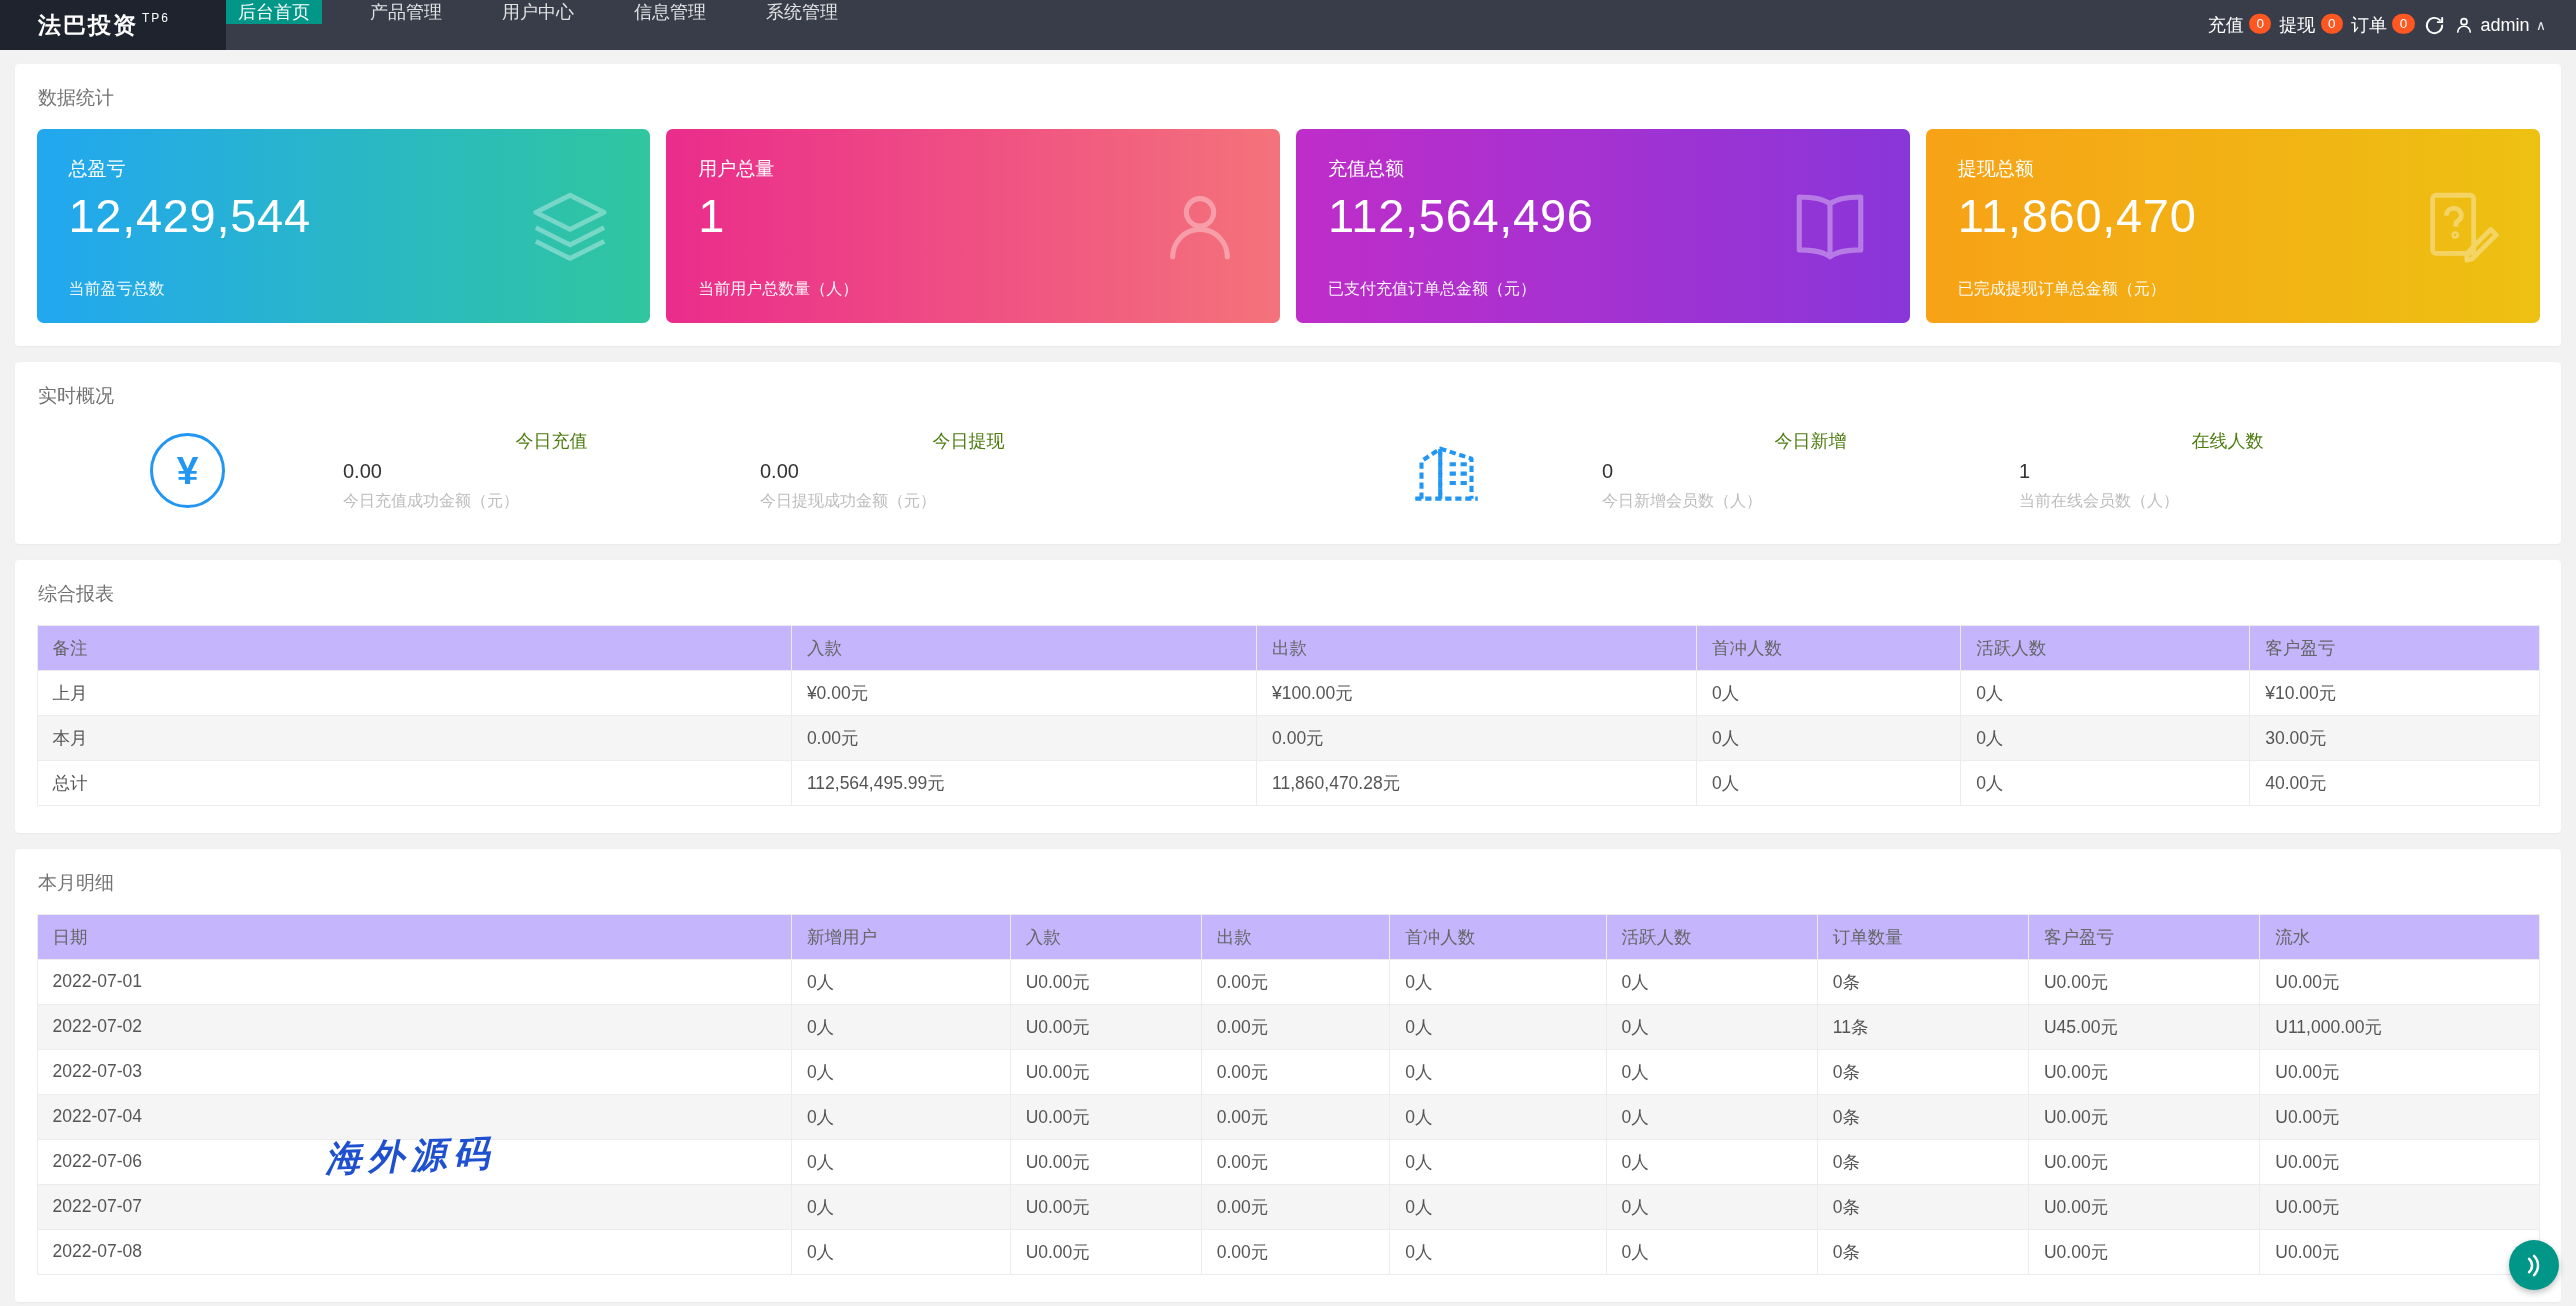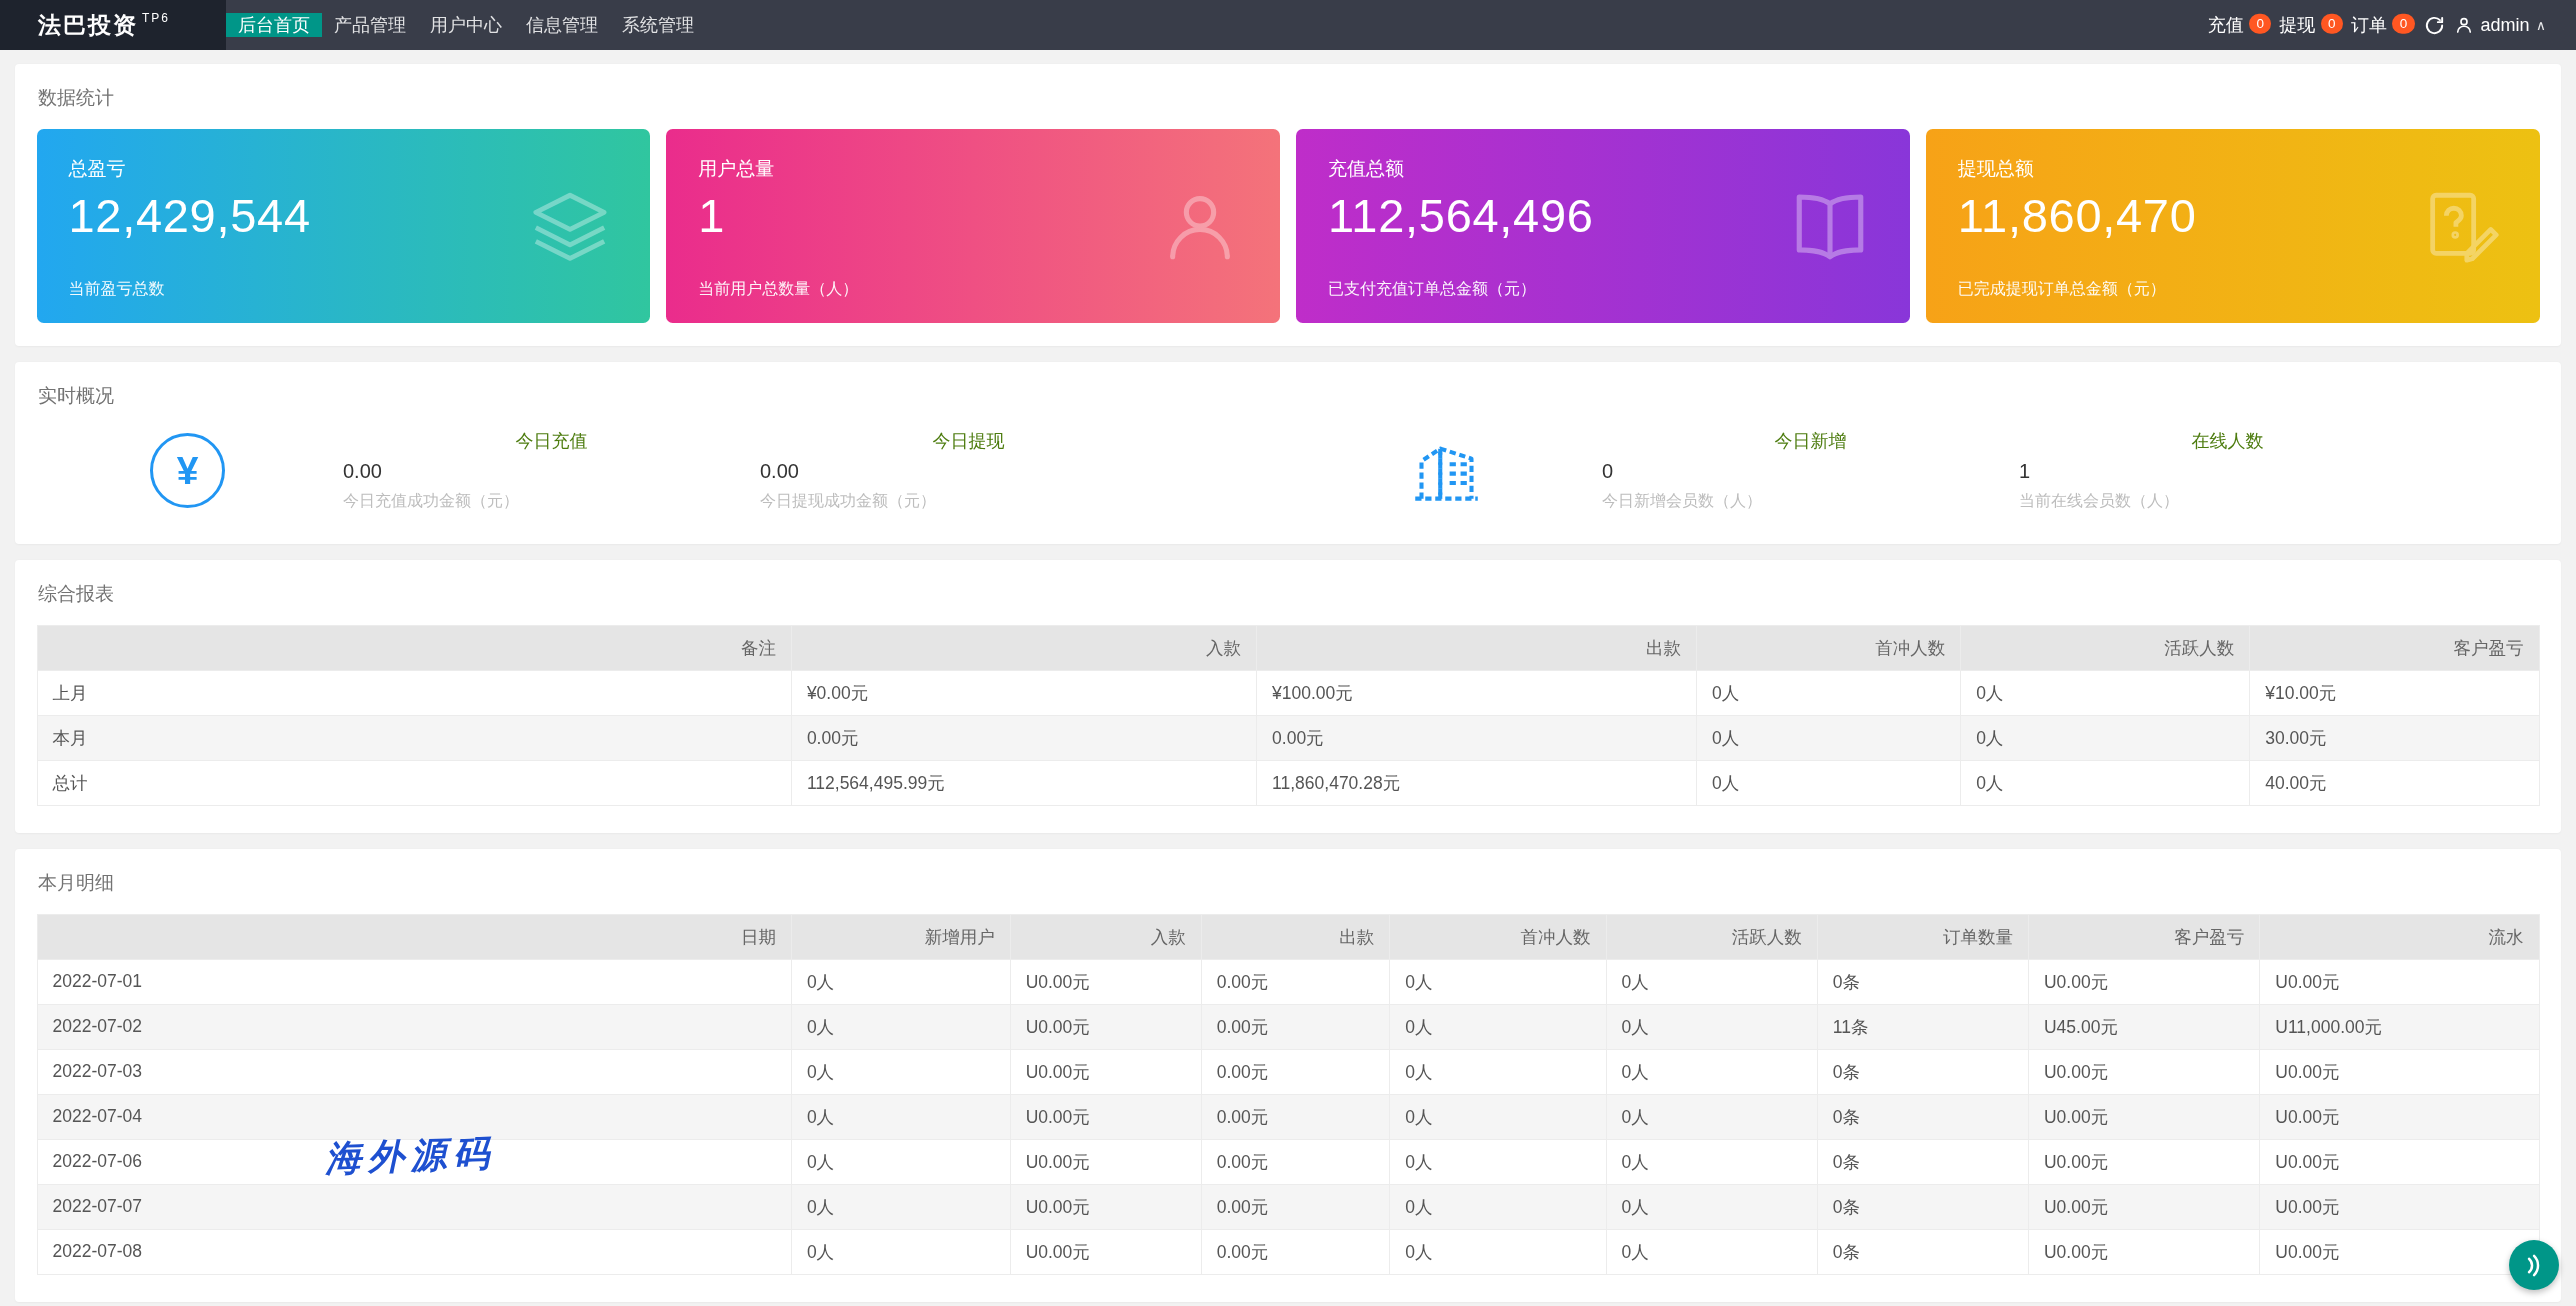--- a/index.html
+++ b/index.html
@@ -4,21 +4,21 @@
 <style>
   * { margin:0; padding:0; box-sizing:border-box; }
   html,body { width:2576px; height:1307px; overflow:hidden; }
   body { background:#f2f2f2; font-family:"Liberation Sans","DejaVu Sans",sans-serif; color:#555; }
 
   
   .topnav { height:50px; background:#393D49; display:flex; align-items:stretch; color:#fff; }
   .brand { width:226px; background:#1e232d; display:flex; align-items:center; padding-left:38px;
            font-size:23px; font-weight:bold; letter-spacing:2px; white-space:nowrap; }
   .brand sup { font-size:12px; font-weight:normal; margin-left:4px; transform:translateY(-6.7px); }
-  .menu { display:flex; align-items:center; }
+  .menu { display:flex; align-items:flex-start;gap:36px; }
   .menu-item { display:flex; align-items:center; padding:0 12px; font-size:18px; color:rgba(255,255,255,.85); cursor:pointer; }
   .menu-item.active { background:#009688; color:#fff; }
   .nav-right { margin-left:auto; display:flex; align-items:center; gap:8px; padding-right:30px; font-size:18px; }
   .nav-stat { display:flex; align-items:center; gap:5.4px; color:#fff; cursor:pointer; white-space:nowrap; }
   .badge { background:#FF5722; color:#fff; font-size:13.5px; line-height:1; padding:3.4px 7.4px; border-radius:10.8px; transform:translateY(-1.3px); }
   .nav-icon-btn { display:flex; align-items:center; cursor:pointer; }
   .nav-icon-btn svg { width:23px; height:23px; }
   .user-menu { display:flex; align-items:center; gap:6.7px; cursor:pointer; }
   .user-menu svg { width:20px; height:20px; }
   .caret { font-size:13.5px; opacity:.9; }
@@ -51,21 +51,21 @@
   .rt-block.first { margin-left:118px; }
   .rt-label { font-size:18px; color:#4d7c0f;text-align:center; }
   .rt-value { font-size:20px; color:#333; margin:6.7px 0 8px; }
   .rt-desc { font-size:16px; color:#bdbdbd; }
 
   
   .table-wrap { padding:0 21.5px 27px; }
   table { width:100%; border-collapse:collapse; table-layout:fixed; font-size:17.5px; color:#555; }
   th,td { border:0.7px solid #ececec; padding:10px 15px; text-align:left; font-weight:normal;
           white-space:nowrap; overflow:hidden; text-overflow:ellipsis; }
-  thead th { color:#666; background:#e5e5e5;text-align:right; }
+  thead th { color:#666; background:#c4b5fd; }
   tbody tr:nth-child(even) { background:#f5f5f5; }
   .report-table th:nth-child(1){width:30%} .report-table th:nth-child(2){width:18.5%}
   .report-table th:nth-child(3){width:17.5%} .report-table th:nth-child(4){width:10.5%}
   .report-table th:nth-child(5){width:11.5%} .report-table th:nth-child(6){width:11.5%}
   .detail-table th:nth-child(1){width:30%} .detail-table th:nth-child(2){width:8.7%}
   .detail-table th:nth-child(3){width:7.6%} .detail-table th:nth-child(4){width:7.5%}
   .detail-table th:nth-child(5){width:8.6%} .detail-table th:nth-child(6){width:8.4%}
   .detail-table th:nth-child(7){width:8.4%} .detail-table th:nth-child(8){width:9.2%}
   .detail-table th:nth-child(9){width:11.1%}
 

